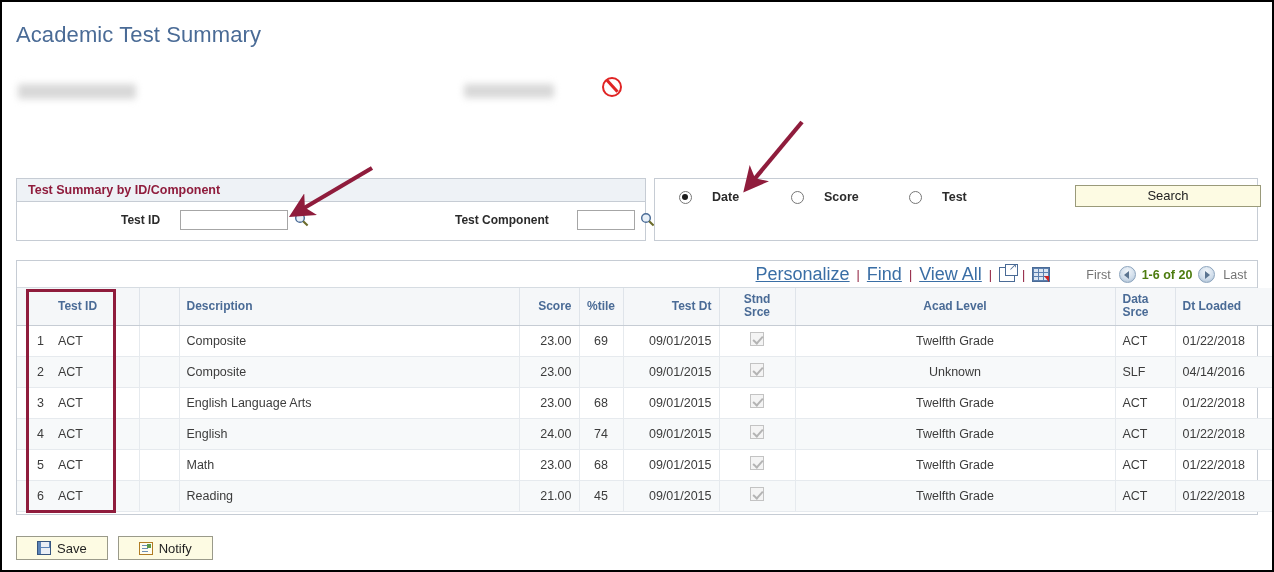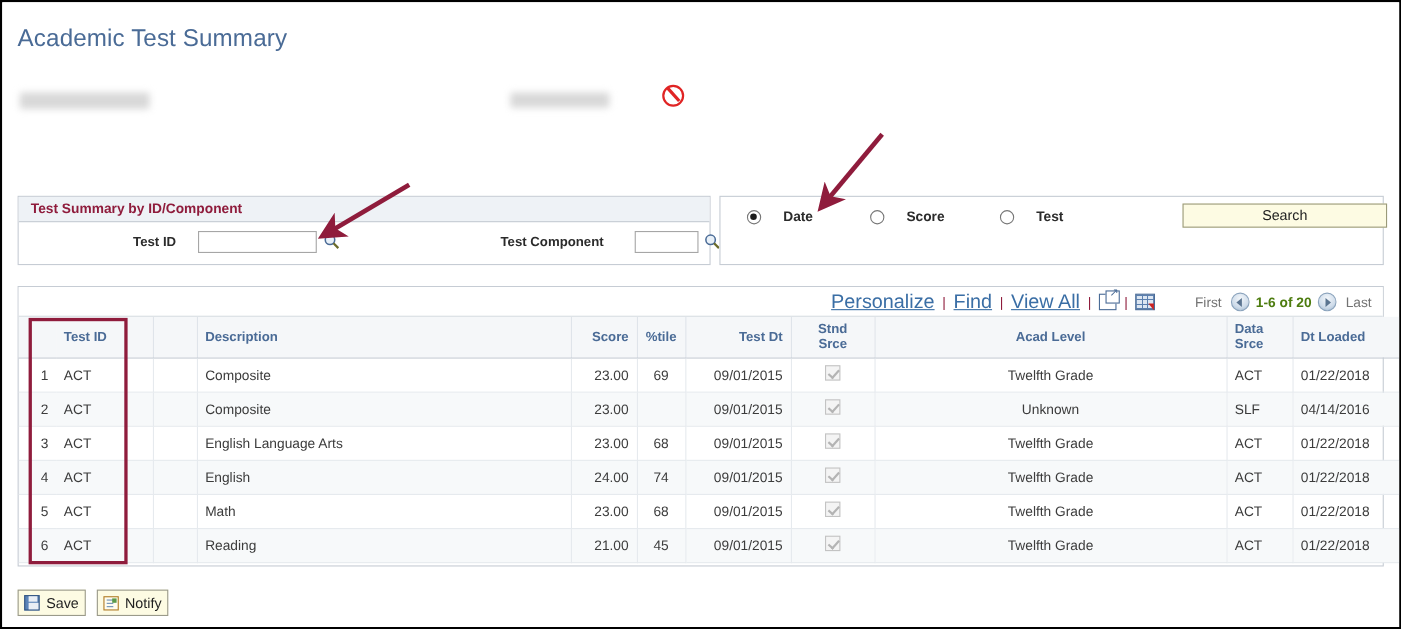--- a/index.html
+++ b/index.html
@@ -317,21 +317,21 @@
     left: 14px; top: 534px;
     display: flex;
     gap: 10px;
     align-items: center;
   }
   .btn {
     display: flex;
     align-items: center;
     gap: 6px;
     height: 24px;
-    padding: 0 5px;
+    padding: 0 20px;
     background: #fdfbe3;
     border: 1px solid #9a9a8a;
     font-size: 13px;
     color: #1f1f1f;
     cursor: pointer;
     white-space: nowrap;
   }
   .ico-save {
     width: 14px; height: 14px;
     background: #5b84b8;

